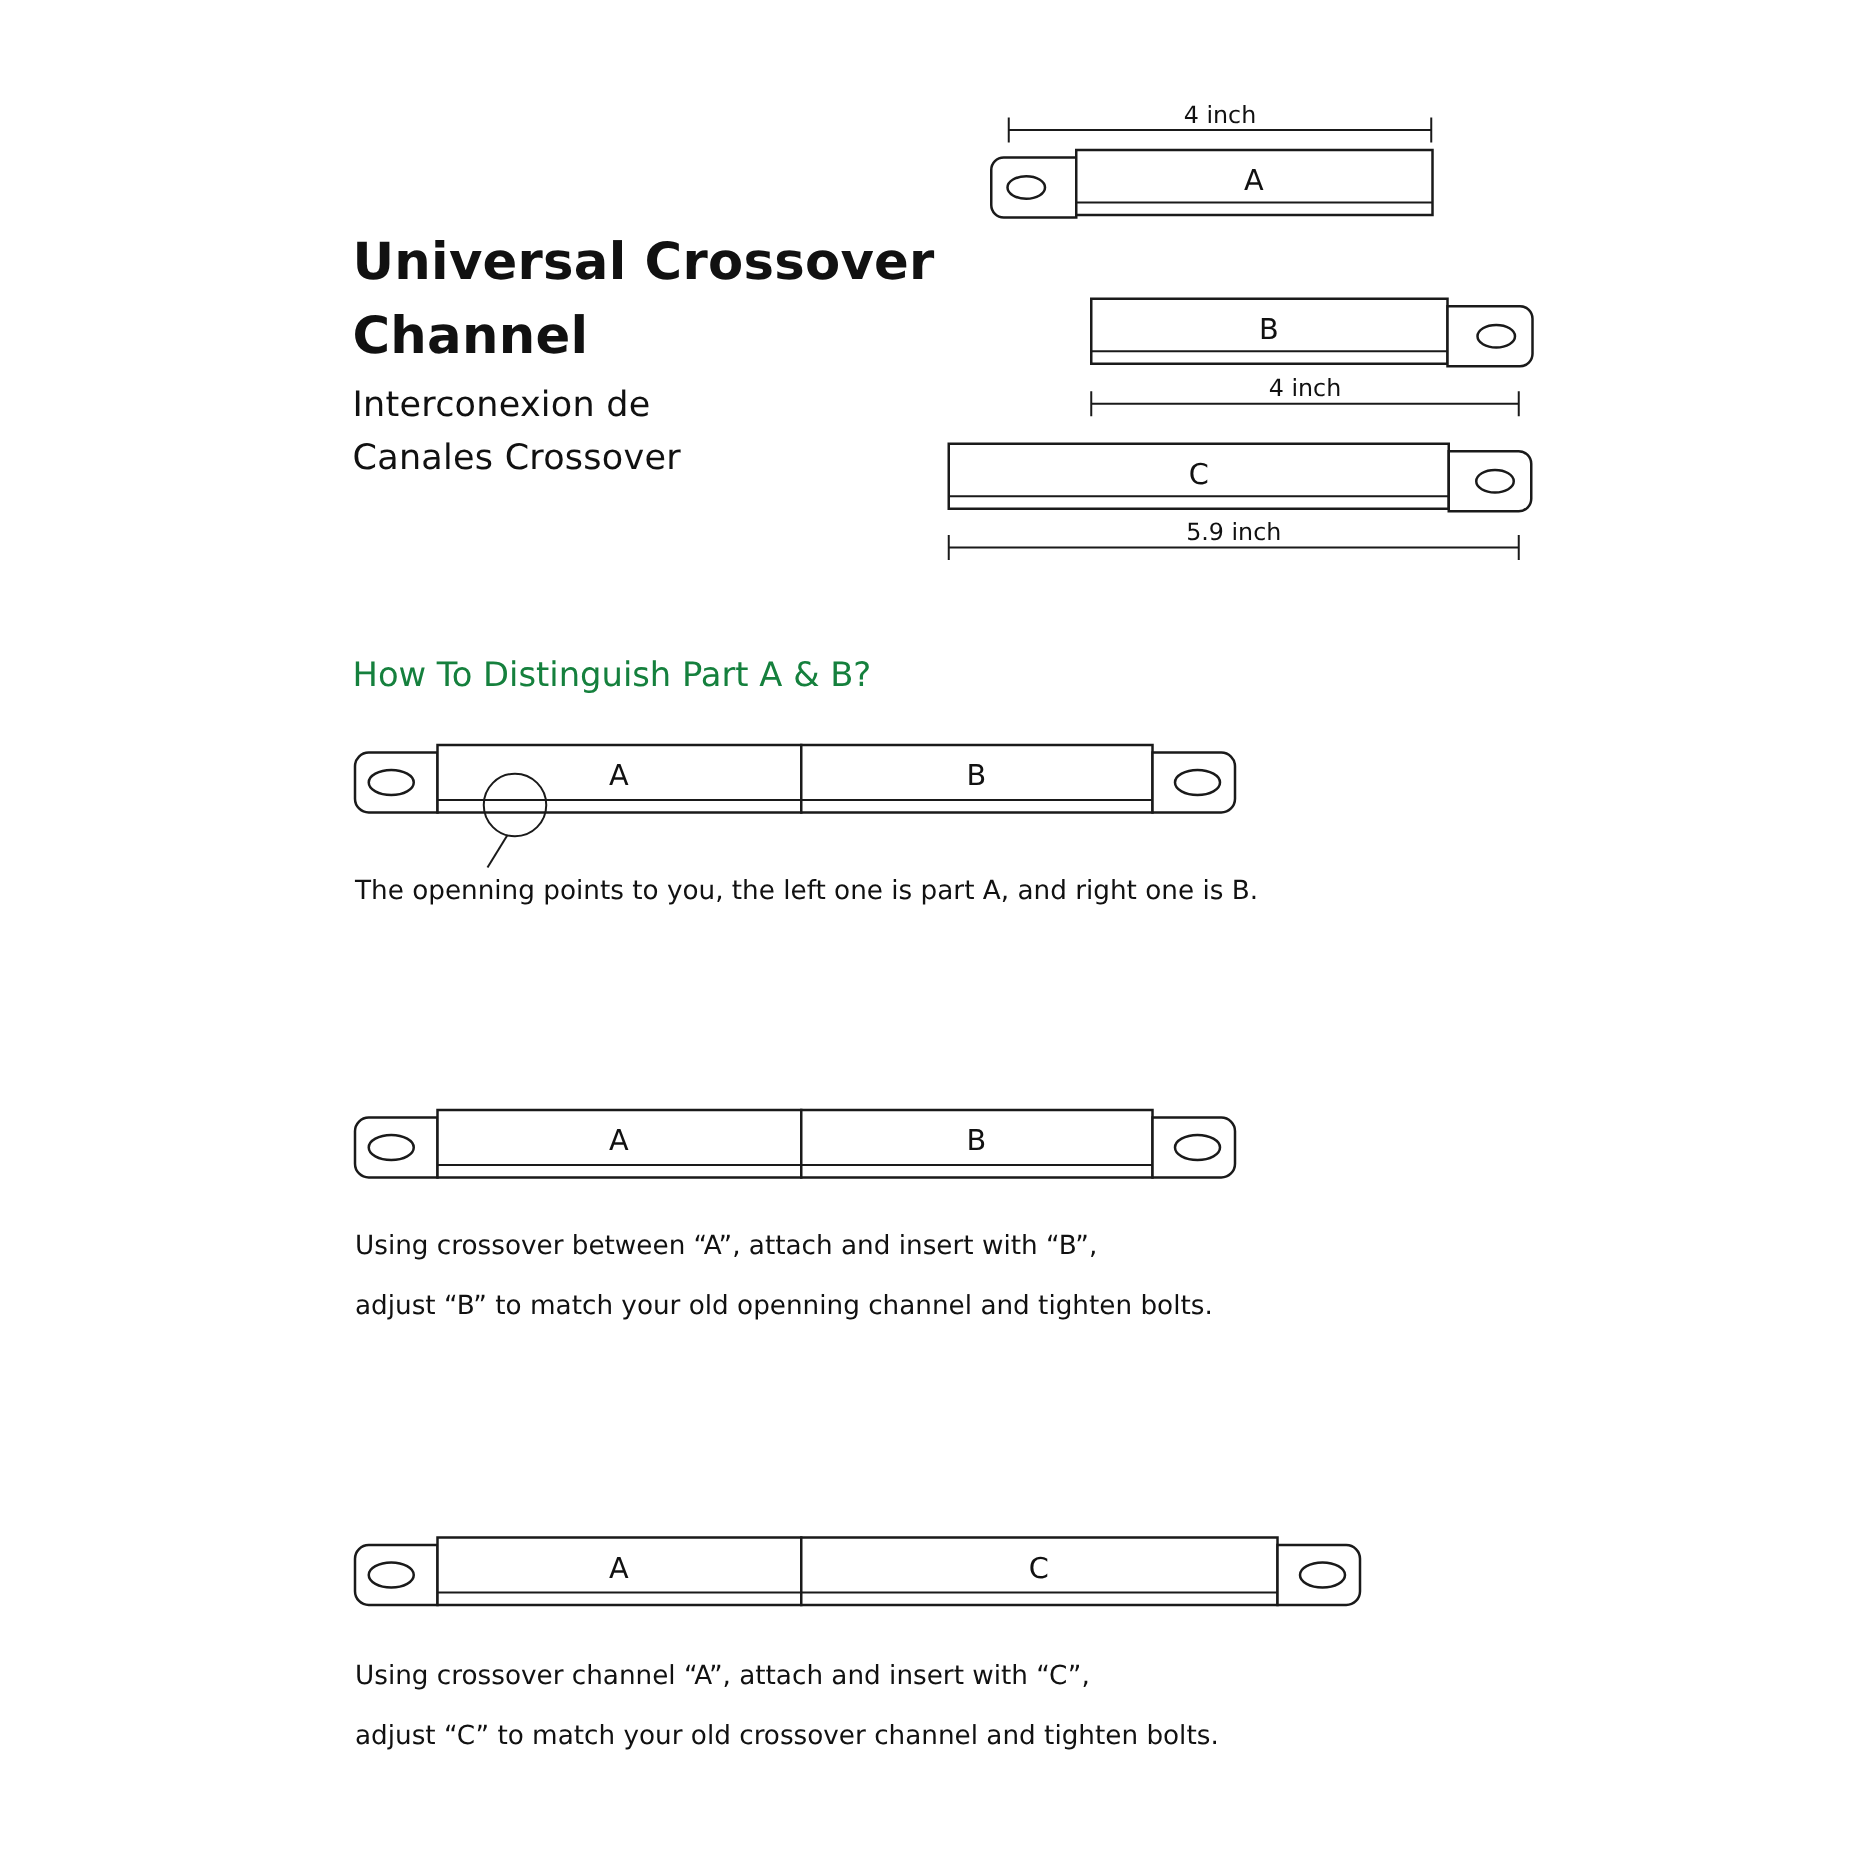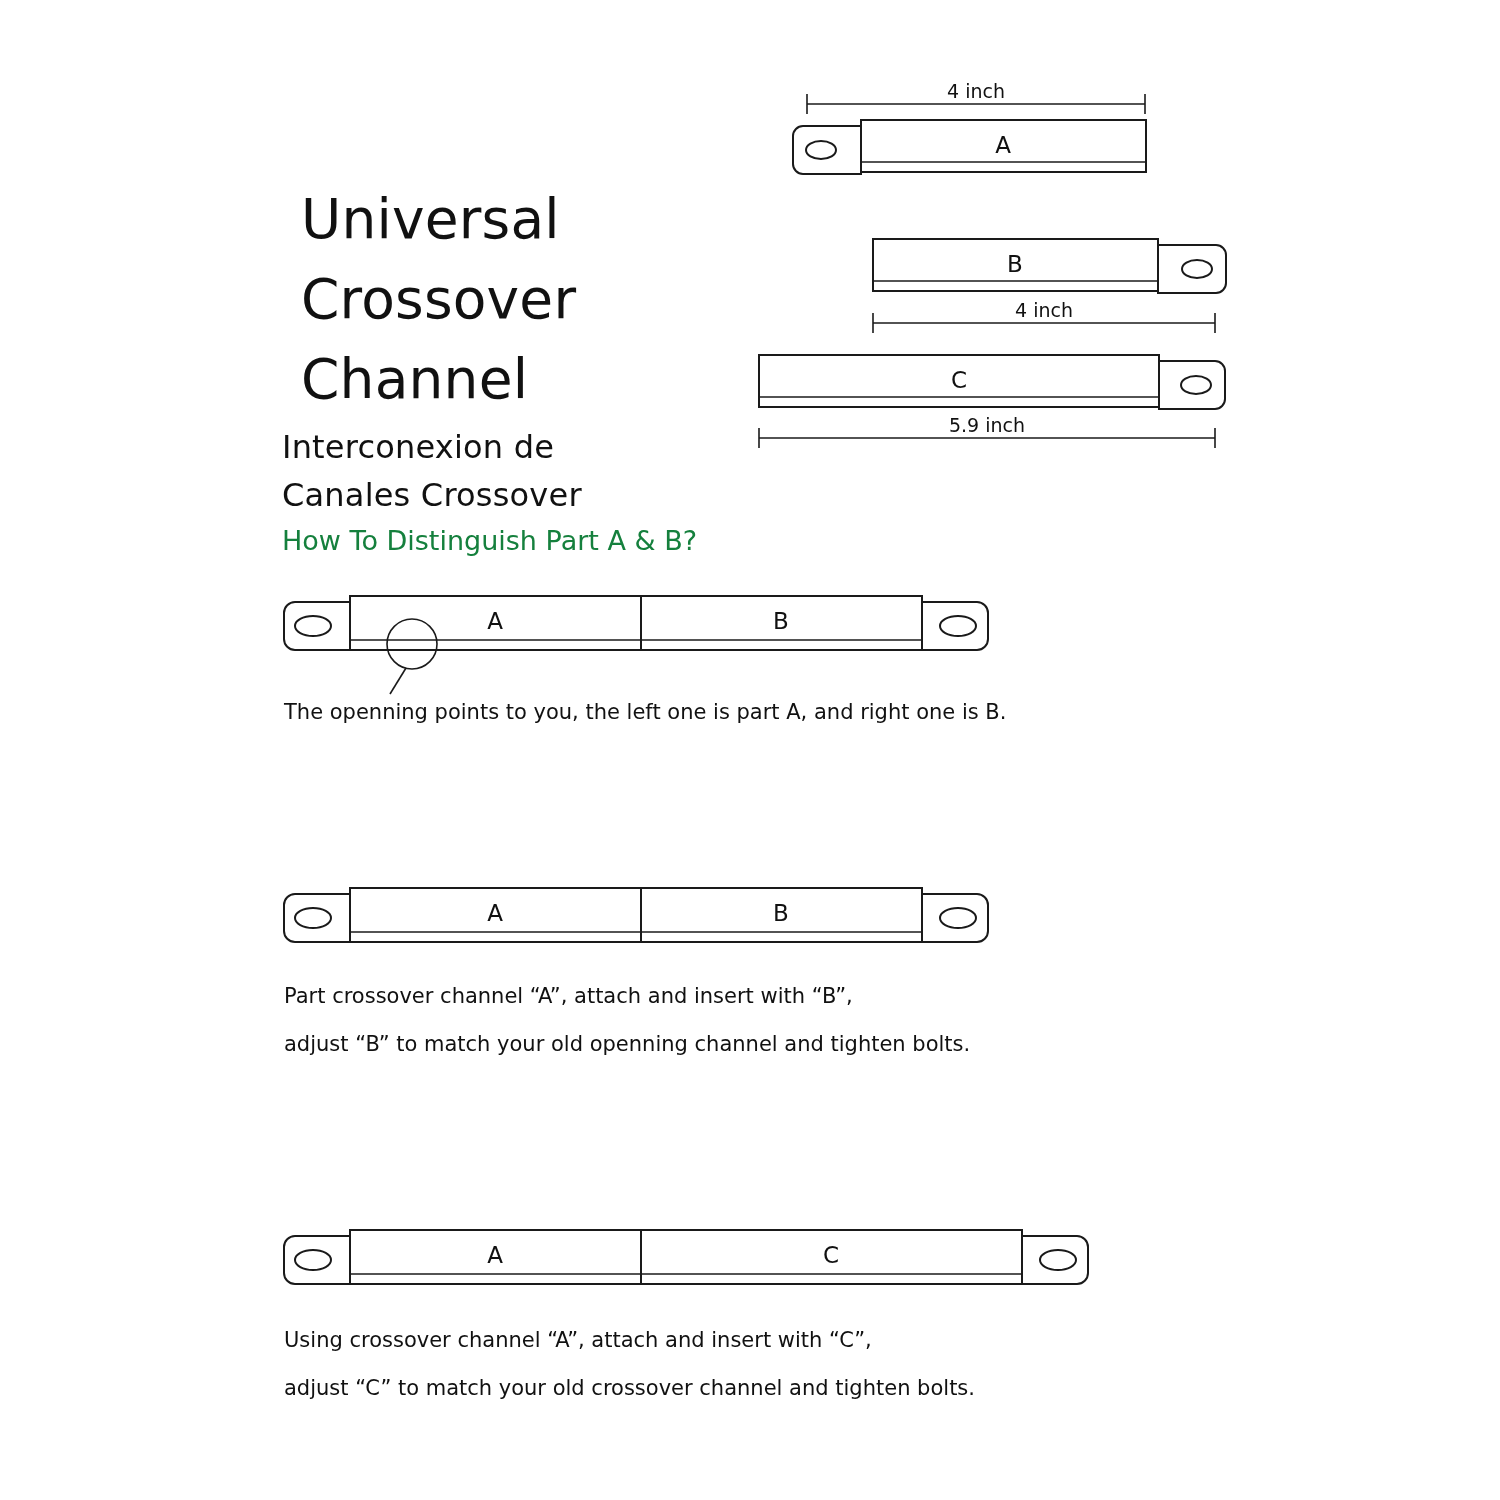--- a/index.html
+++ b/index.html
@@ -21,29 +21,28 @@
   }
 
   
   .title-block {
     position: absolute;
     left: 282px;
     top: 180px;
     width: 470px;
   }
   .title-en {
-    font-size: 55px;
+    font-size: 41px;
     line-height: 1.45;
-    font-weight: 400;
+    font-weight: 700;
     color: #111;
     letter-spacing: 0.2px;
-    margin-left: 19px;
   }
   .title-es {
-    font-size: 32px;
+    font-size: 28px;
     line-height: 1.5;
     font-weight: 400;
     color: #111;
     margin-top: 4px;
     letter-spacing: 0.2px;
   }
 
   
   .heading {
     position: absolute;
@@ -199,21 +198,21 @@
       <line class="stroke-thin" x1="68" y1="62" x2="359" y2="62"></line>
       <text class="lbl" x="213" y="44">A</text>
       <rect class="stroke" x="359" y="18" width="281" height="54"></rect>
       <line class="stroke-thin" x1="359" y1="62" x2="640" y2="62"></line>
       <text class="lbl" x="499" y="44">B</text>
       <path class="stroke" d="M640,24 h55 a11,11 0 0 1 11,11 v26 a11,11 0 0 1 -11,11 h-55 z"></path>
       <ellipse class="stroke" cx="676" cy="48" rx="18" ry="10"></ellipse>
     </svg>
   </div>
 
-  <div class="caption" style="left:284px; top:984px;">Part crossover channel “A”, attach and insert with “B”,</div>
+  <div class="caption" style="left:284px; top:984px;">Using crossover between “A”, attach and insert with “B”,</div>
   <div class="caption" style="left:284px; top:1032px;">adjust “B” to match your old openning channel and tighten bolts.</div>
 
 
   <div class="assembly" style="top:1212px;">
     <svg width="820" height="100" viewBox="0 0 820 100">
       <path class="stroke" d="M13,24 h55 v48 h-55 a11,11 0 0 1 -11,-11 v-26 a11,11 0 0 1 11,-11 z"></path>
       <ellipse class="stroke" cx="31" cy="48" rx="18" ry="10"></ellipse>
       <rect class="stroke" x="68" y="18" width="291" height="54"></rect>
       <line class="stroke-thin" x1="68" y1="62" x2="359" y2="62"></line>
       <text class="lbl" x="213" y="44">A</text>

